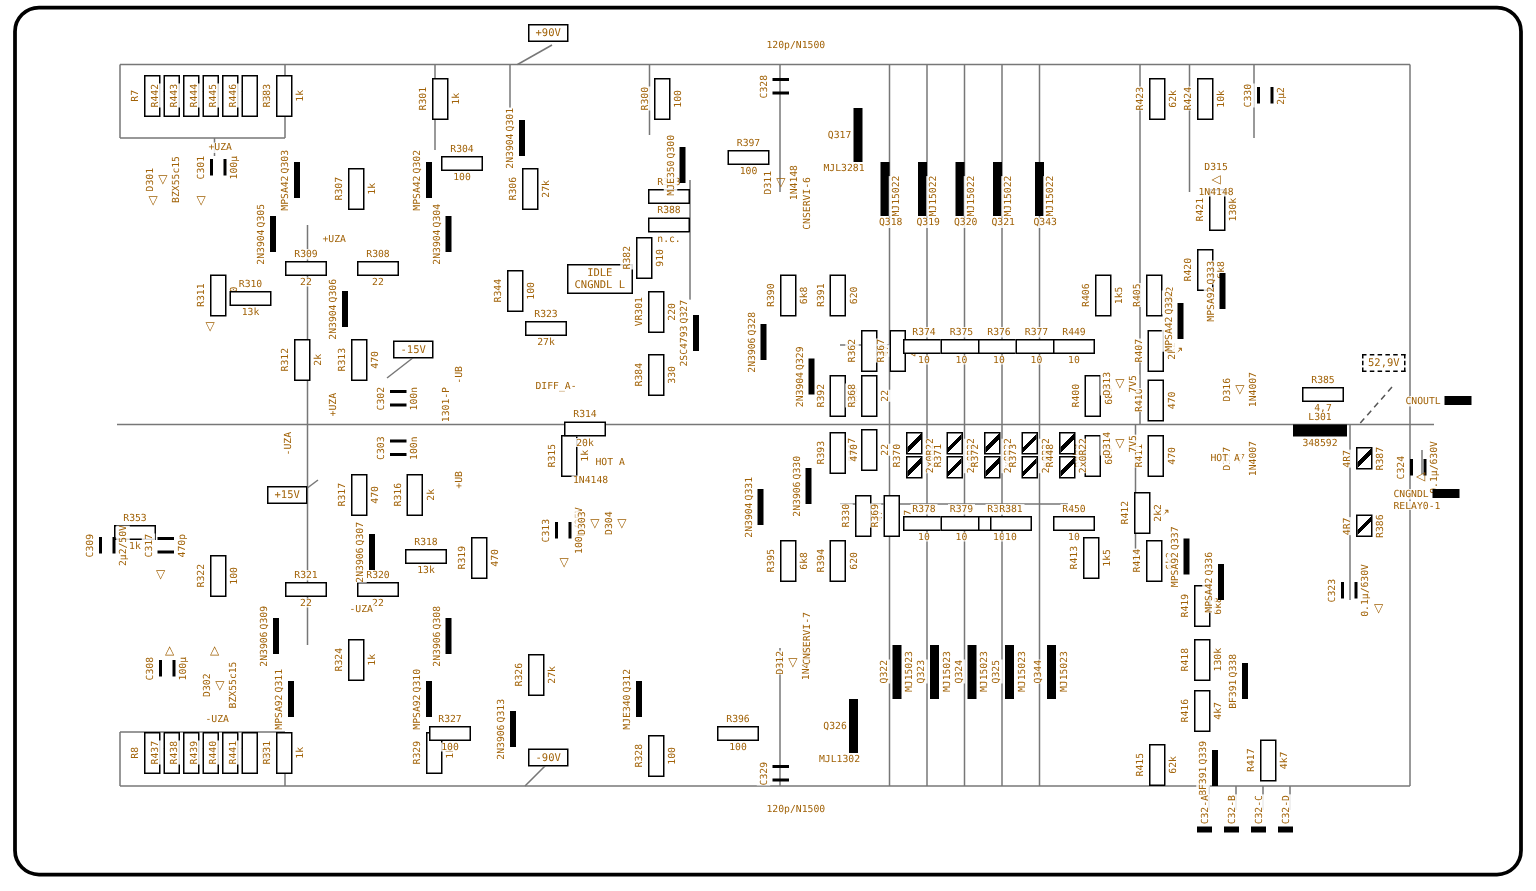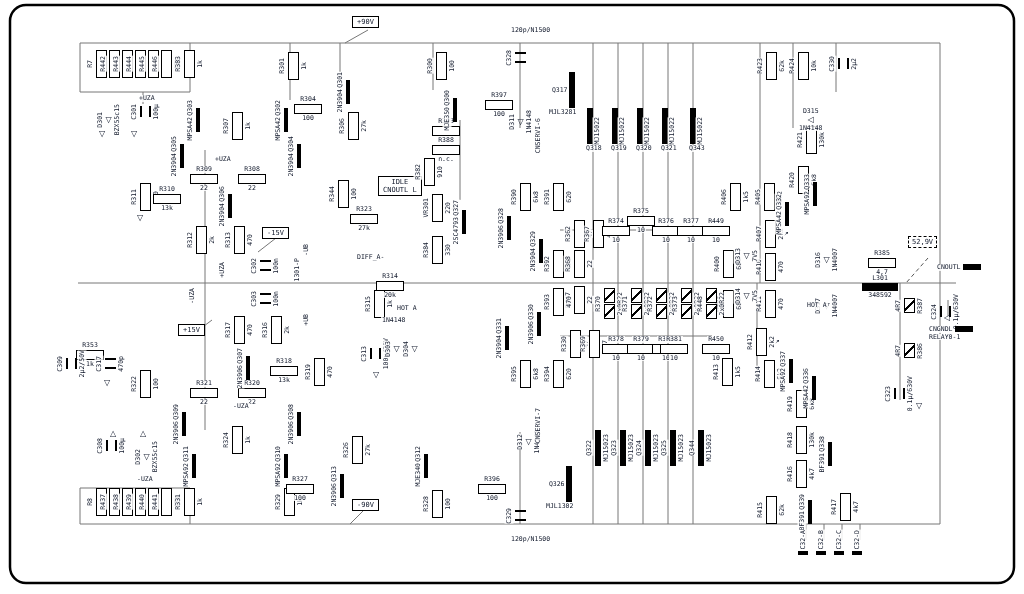--- a/index.html
+++ b/index.html
@@ -1,17 +1,17 @@
 <!DOCTYPE html>
 <html><head>
 <meta charset="utf-8">
 <style>
   html,body{margin:0;padding:0;background:#fff}
   .sheet{position:relative;width:1024px;height:594px;background:#fff;overflow:hidden;
-         font-family:"DejaVu Sans Mono",monospace;color:#0f172a}
+         font-family:"DejaVu Sans Mono",monospace;color:#a16207}
   svg.wires{position:absolute;left:0;top:0}
   .cmp{position:absolute;display:flex;align-items:center;gap:1px;z-index:3}
   .col{display:flex;flex-direction:column;align-items:center;gap:1px}
   .lbl{font:6.5px "DejaVu Sans Mono",monospace;line-height:1;white-space:nowrap;background:rgba(255,255,255,.85);padding:0 1px}
   .vt{writing-mode:vertical-rl;transform:rotate(180deg)}
   .rbox{width:9px;height:26px;border:1px solid #000;background:#fff;flex:none}
   .rboxh{width:26px;height:8px;border:1px solid #000;background:#fff;flex:none}
   .rboxw{width:9px;height:13px;border:1px solid #000;flex:none;
          background:linear-gradient(135deg,#fff 42%,#000 42%,#000 58%,#fff 58%)}
   .tbar{width:4px;height:24px;background:#000;flex:none}
@@ -76,21 +76,21 @@
         <span class="boxed">-15V</span>
       </div>
       <div class="cmp k-box" style="left: 178px; top: 324px;">
         <span class="boxed">+15V</span>
       </div>
       <div class="cmp k-box" style="left: 352px; top: 499px;">
         <span class="boxed">-90V</span>
       </div>
       <div class="cmp k-box2" style="left: 378px; top: 176px;">
         <span class="boxed">IDLE
-CNOUTL L</span>
+CNGNDL L</span>
       </div>
       <div class="cmp k-dbox" style="left: 908px; top: 236px;">
         <span class="dashed">52,9V</span>
       </div>
       <div class="cmp k-rv" style="left: 86px; top: 50px;">
         <span class="lbl vt">R7</span>
         <span class="rbox"></span>
         <span class="lbl vt">47k</span>
       </div>
       <div class="cmp k-rv" style="left: 99px; top: 50px;">
@@ -571,21 +571,21 @@
           <span class="lbl">100</span>
         </div>
       </div>
       <div class="cmp k-rh" style="left: 602px; top: 218px;">
         <div class="col">
           <span class="lbl">R374</span>
           <span class="rboxh"></span>
           <span class="lbl">10</span>
         </div>
       </div>
-      <div class="cmp k-rh" style="left: 627px; top: 208px;">
+      <div class="cmp k-rh" style="left: 627px; top: 218px;">
         <div class="col">
           <span class="lbl">R375</span>
           <span class="rboxh"></span>
           <span class="lbl">10</span>
         </div>
       </div>
       <div class="cmp k-rh" style="left: 652px; top: 218px;">
         <div class="col">
           <span class="lbl">R376</span>
           <span class="rboxh"></span>

